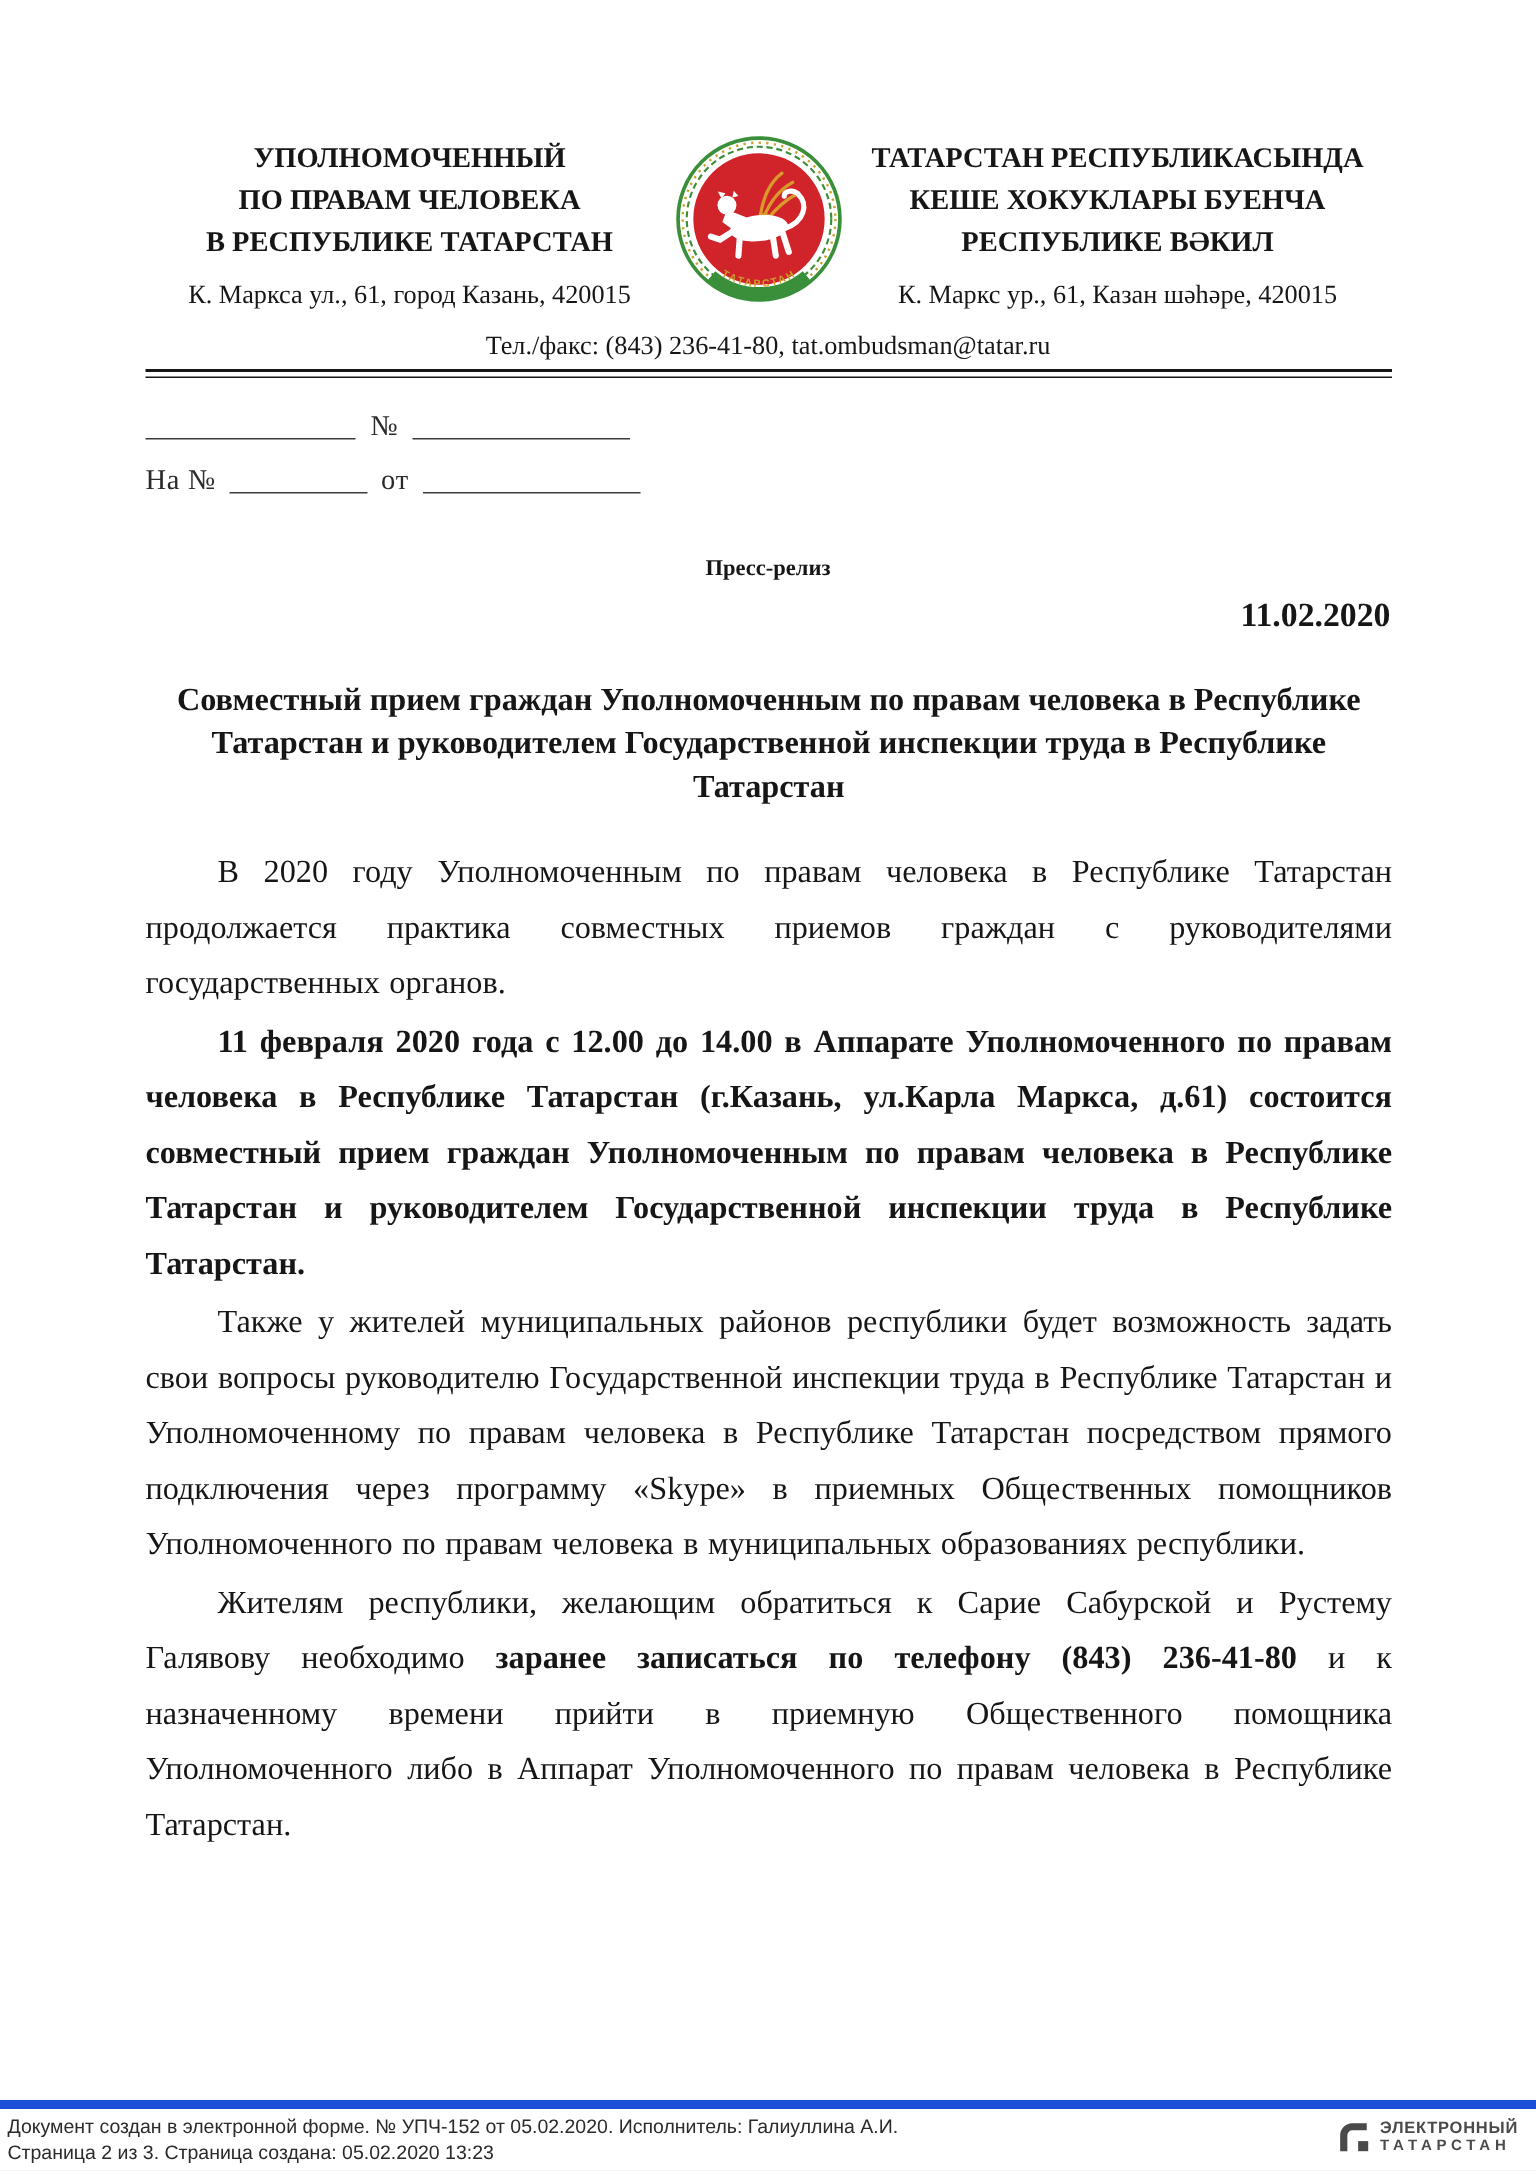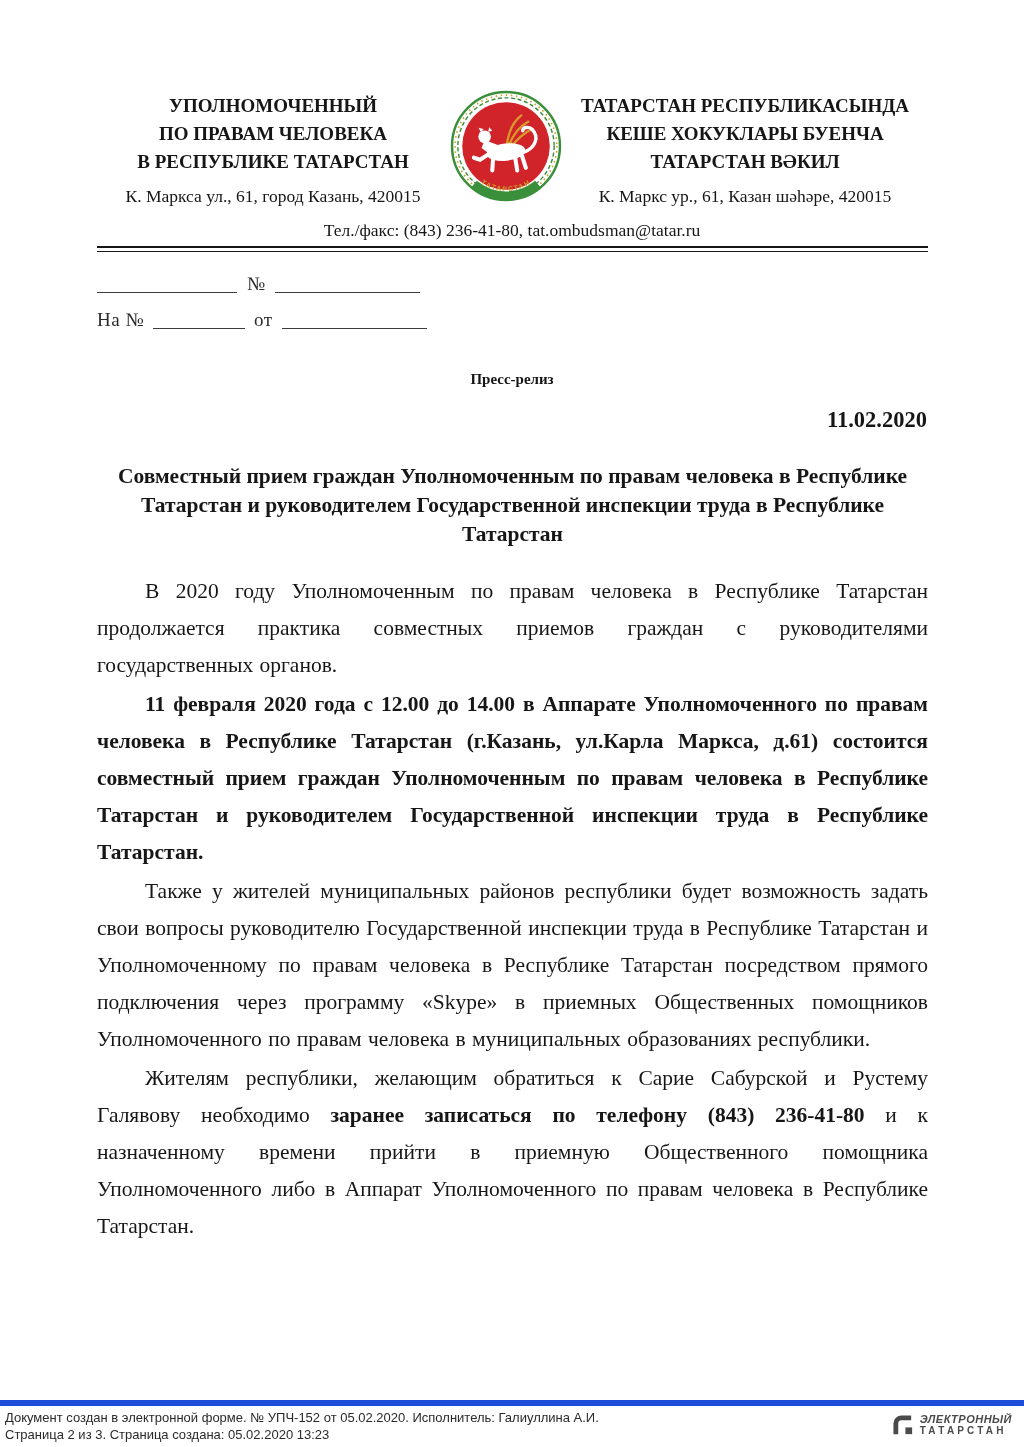--- a/index.html
+++ b/index.html
@@ -42,21 +42,21 @@
     display:inline-block; height:20px;
     border-bottom:1.5px solid #3c3c3c;
     vertical-align:-3px;
   }
   .w140 { width:140px; } .w145 { width:145px; margin-left:9px; } .w92 { width:92px; margin:0 9px; }
   .ref-label { letter-spacing:0.5px; }
   .ref-no { margin-left:10px; }
 
   
   .doc-title { margin-top:33px; text-align:center; font-weight:bold; font-size:15px; }
-  .doc-datetime { margin:17px 97px 0 0; text-align:right; font-weight:bold; font-size:22.5px; line-height:30px; }
+  .doc-datetime { margin:7px 97px 0 0; text-align:right; font-weight:bold; font-size:22.5px; line-height:30px; }
   .doc-heading {
     margin:27px 99px 0 100px;
     text-align:center; font-weight:bold;
     font-size:21.5px; line-height:29px;
   }
   .doc-body { margin:24px 96px 0 97px; }
   .para {
     margin:0 0 2px 0;
     font-size:21.5px; line-height:37px;
     text-align:justify; text-indent:48px;
@@ -71,21 +71,21 @@
     font-family:"Liberation Sans","DejaVu Sans",sans-serif;
     color:#2a2a2a;
   }
   .footer-text { padding:4px 0 0 5px; font-size:13px; line-height:16.5px; }
   .footer-stamp {
     position:absolute; right:12px; top:7px;
     display:flex; align-items:center; gap:5px;
     color:#4a4a4a;
   }
   .stamp-lines { display:flex; flex-direction:column; }
-  .stamp-l1 { font-size:11px; font-weight:bold; letter-spacing:0.5px; line-height:12px;font-style:italic; }
+  .stamp-l1 { font-size:11px; font-weight:bold; letter-spacing:0.5px; line-height:12px; }
   .stamp-l2 { font-size:10px; font-weight:bold; letter-spacing:3.2px; line-height:12px; }
 </style>
 </head>
 <body>
 
 <div class="page">
 
   <div class="letterhead">
     <div class="org-block org-left">
       <div class="org-line">УПОЛНОМОЧЕННЫЙ</div>
@@ -129,21 +129,21 @@
         <path id="capArc" d="M27,89.5 A44.5,44.5 0 0 0 83,89.5" fill="none"></path>
         <text font-size="6.8" font-weight="bold" letter-spacing="1.4" font-family="Liberation Sans, DejaVu Sans, sans-serif" fill="#c9a227">
           <textPath href="#capArc" startOffset="50%" text-anchor="middle">ТАТАРСТАН</textPath>
         </text>
       </svg>
     </div>
 
     <div class="org-block org-right">
       <div class="org-line">ТАТАРСТАН РЕСПУБЛИКАСЫНДА</div>
       <div class="org-line">КЕШЕ ХОКУКЛАРЫ БУЕНЧА</div>
-      <div class="org-line">ТАТАРСТАН ВӘКИЛ</div>
+      <div class="org-line">РЕСПУБЛИКЕ ВӘКИЛ</div>
       <div class="org-address">К. Маркс ур., 61, Казан шәһәре, 420015</div>
     </div>
   </div>
 
   <div class="contact-line">Тел./факс: (843) 236-41-80, tat.ombudsman@tatar.ru</div>
 
   <div class="rule-double"></div>
 
   <div class="ref-block">
     <div class="ref-row">

